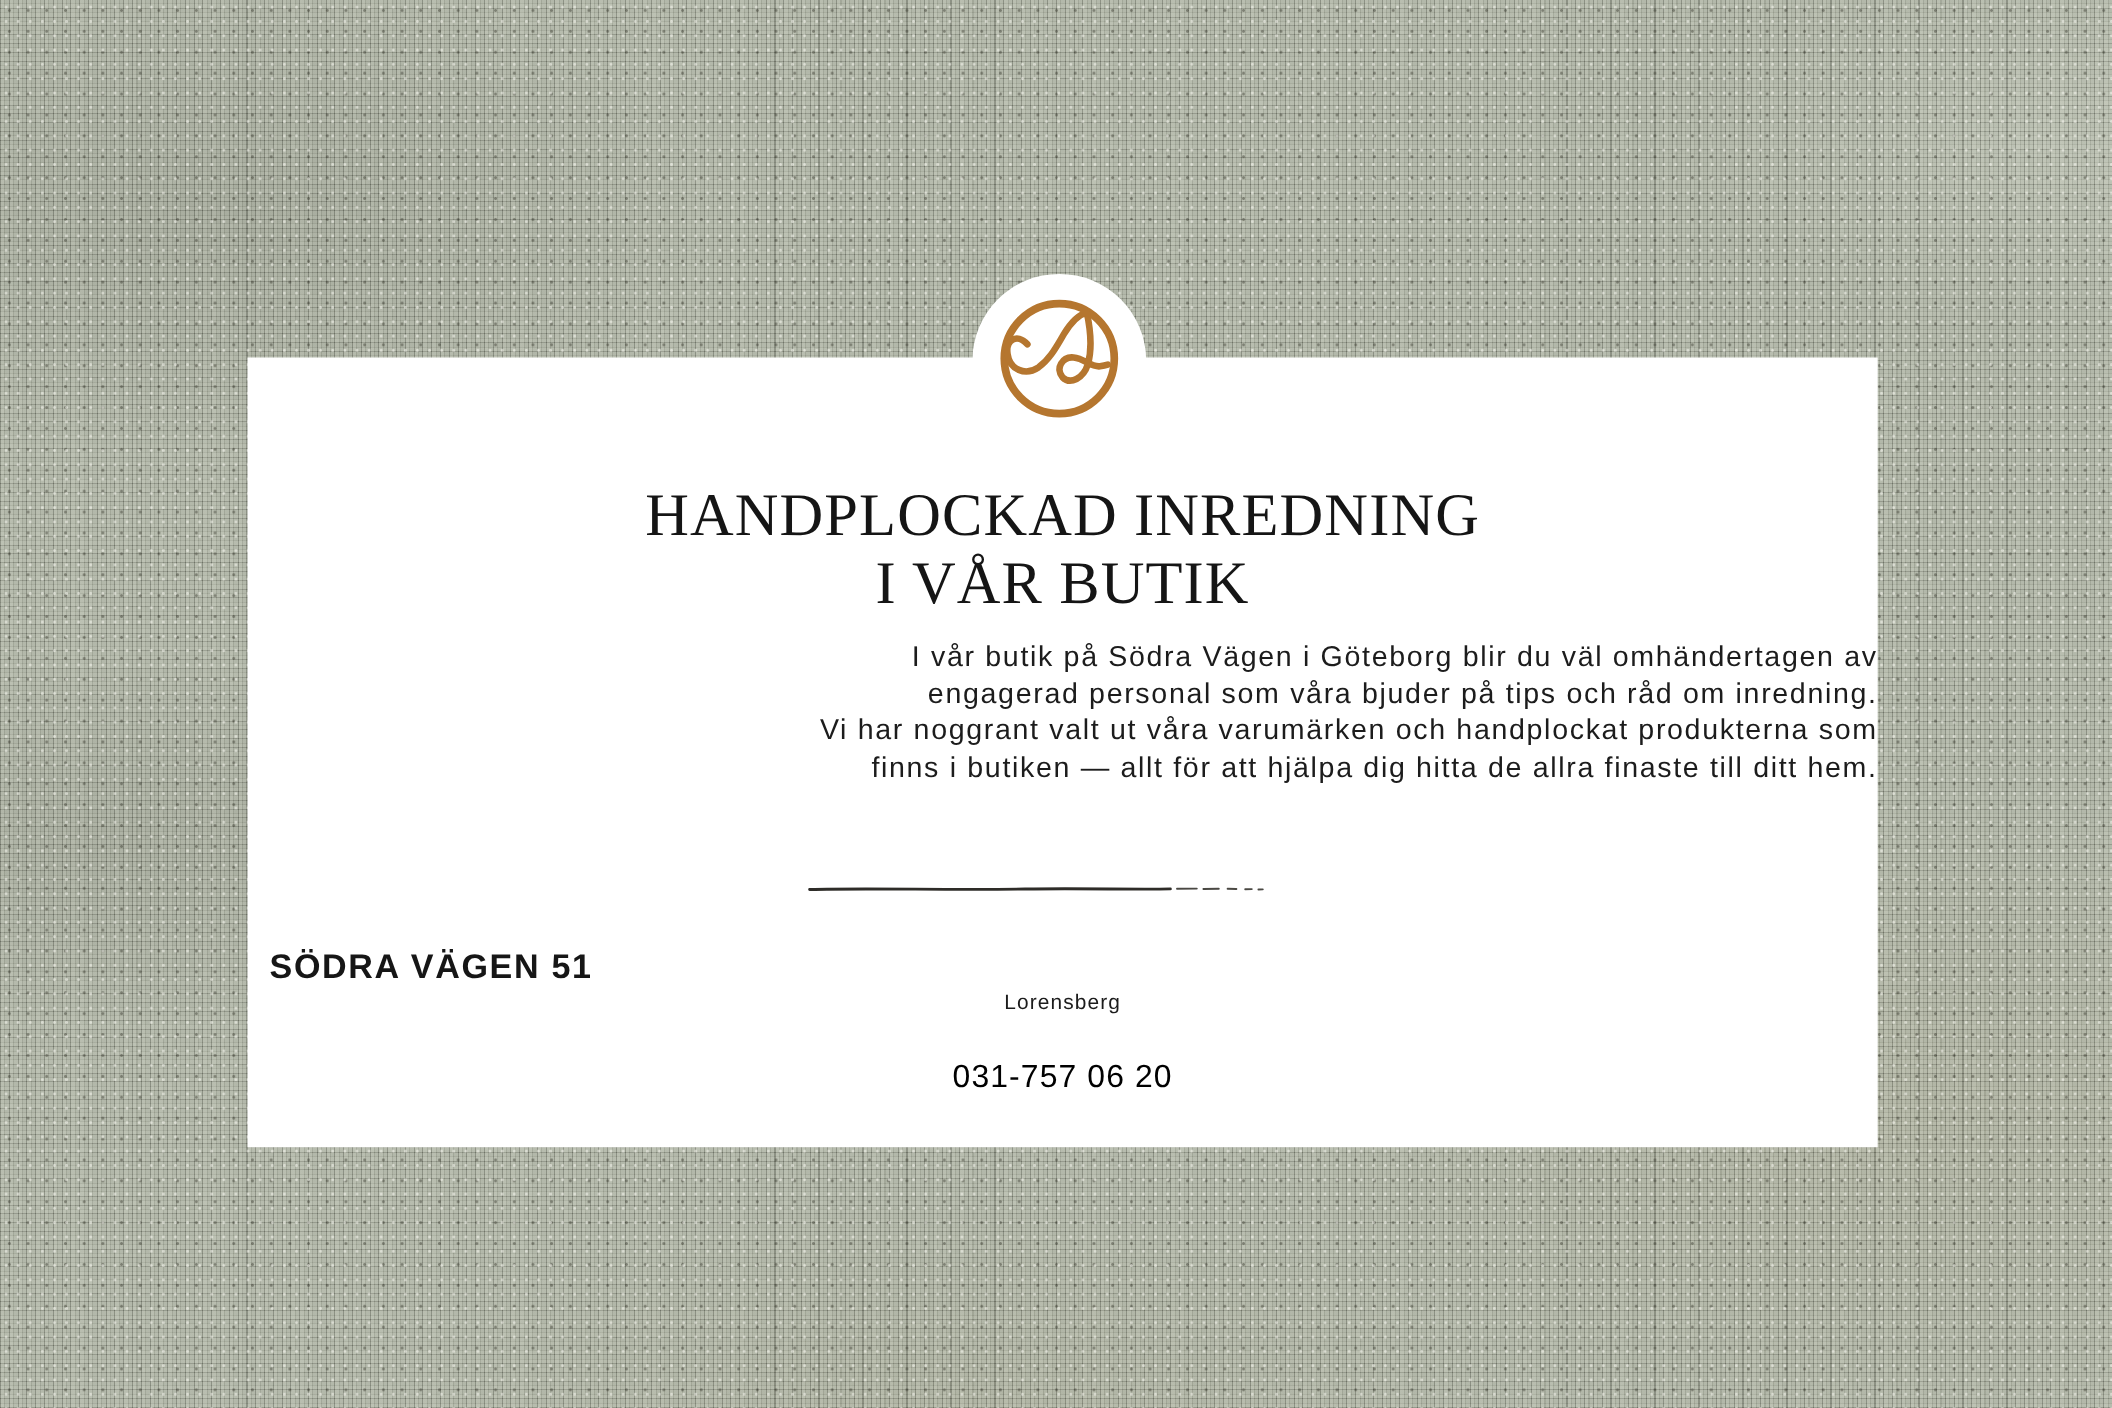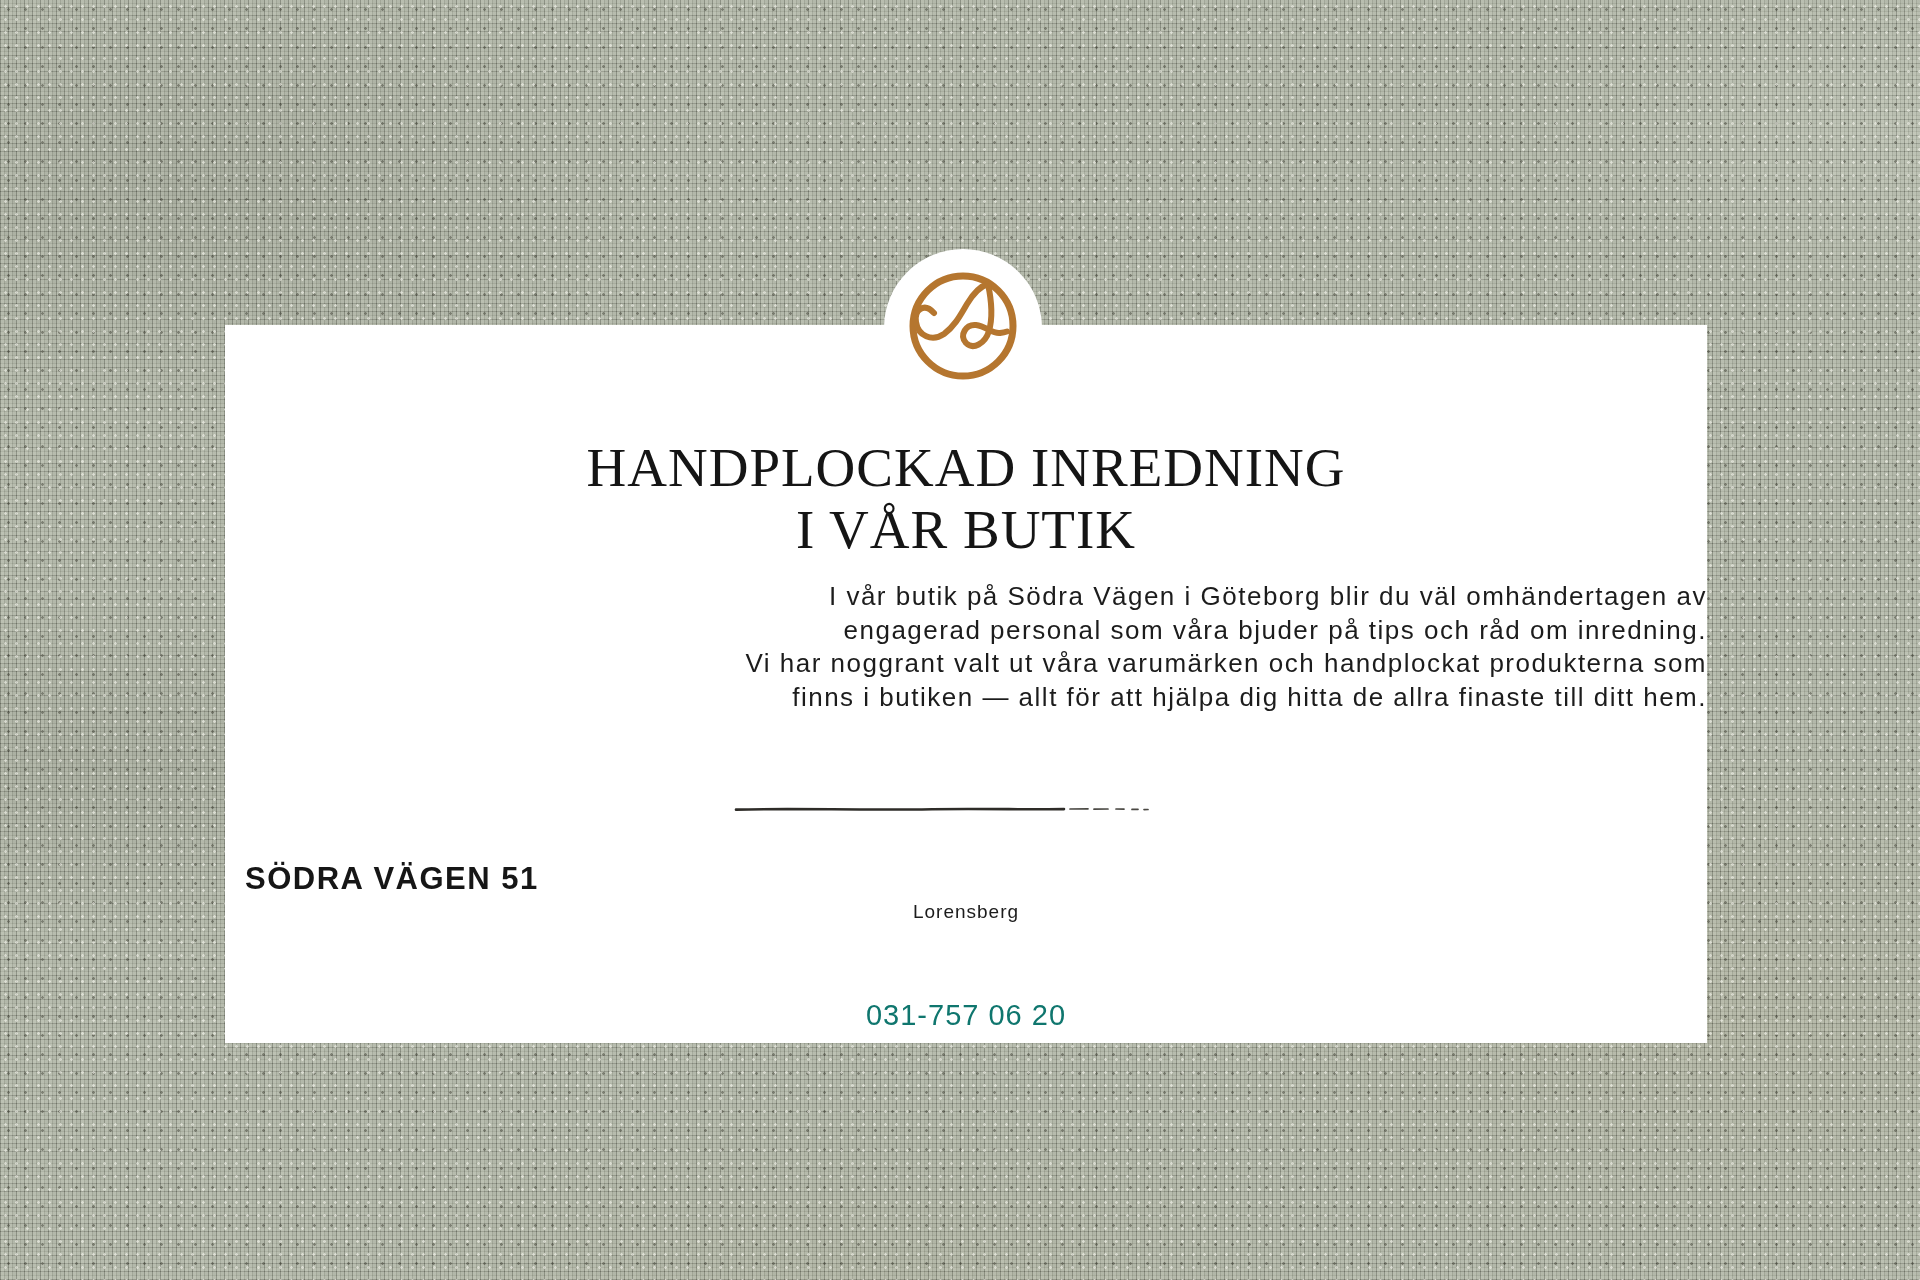--- a/index.html
+++ b/index.html
@@ -122,26 +122,26 @@
     width: 100%;
     text-align: center;
     font-size: 19px;
     letter-spacing: 1px;
     color: #1c1c1c;
   }
 
   .phone {
     position: absolute;
     left: 0;
-    top: 674px;
+    top: 638px;
     width: 100%;
     text-align: center;
     font-size: 29px;
     letter-spacing: 1px;
-    color: #0f766e;
+    color: #000000;
   }
 
   .email {
     position: absolute;
     left: 0;
     top: 674px;
     width: 100%;
     text-align: center;
     font-size: 29px;
     letter-spacing: 1px;

